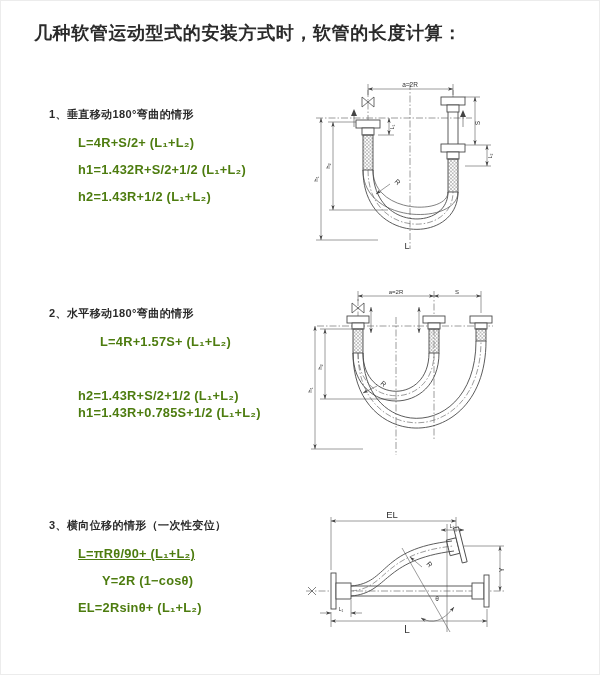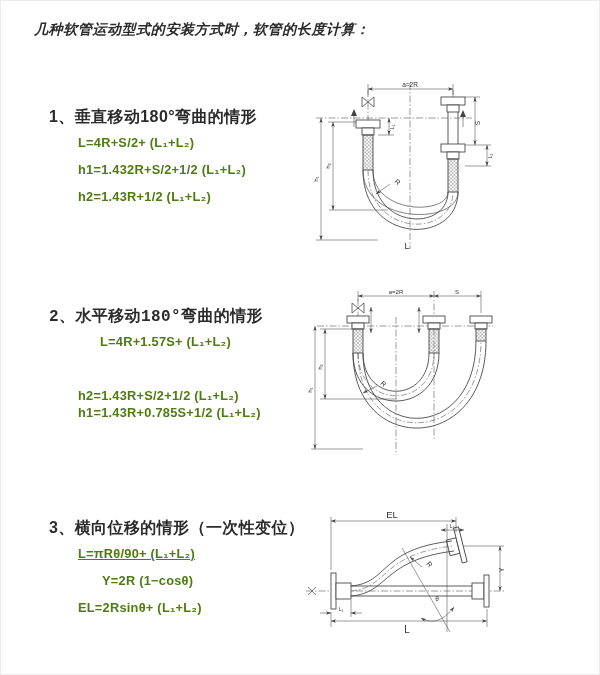--- a/index.html
+++ b/index.html
@@ -1,39 +1,39 @@
 <!DOCTYPE html>
 <html><head>
 <meta charset="utf-8">
 <style>
   html,body{margin:0;padding:0;background:#fff;}
   .page{
     position:relative;width:600px;height:675px;background:#ffffff;
     font-family:"Liberation Sans","DejaVu Sans",sans-serif;color:#2b2b2b;
     border:1px solid #ececec;box-sizing:border-box;overflow:hidden;
   }
-  .title{position:absolute;left:33px;top:20px;font-size:14px;font-weight:700;letter-spacing:0.6px;font-style:italic;}
-  .sec-heading{position:absolute;font-size:16px;font-weight:700;letter-spacing:0.4px;}
+  .title{position:absolute;left:33px;top:20px;font-size:18px;font-weight:700;letter-spacing:0.6px;}
+  .sec-heading{position:absolute;font-size:11px;font-weight:700;letter-spacing:0.4px;}
   .formula{position:absolute;font-size:12.8px;font-weight:700;letter-spacing:0.25px;color:#4d7c0f;}
   svg{position:absolute;overflow:visible;}
   svg text{font-family:"Liberation Sans","DejaVu Sans",sans-serif;fill:#333;}
 </style>
 </head>
 <body>
 
 <div class="page">
 
   <div class="title">几种软管运动型式的安装方式时，软管的长度计算：</div>
 
   <div class="sec-heading" style="left:48px;top:106px;">1、垂直移动180°弯曲的情形</div>
   <div class="formula" style="left:77px;top:134px;">L=4R+S/2+ (L₁+L₂)</div>
   <div class="formula" style="left:77px;top:161px;">h1=1.432R+S/2+1/2 (L₁+L₂)</div>
   <div class="formula" style="left:77px;top:188px;">h2=1.43R+1/2 (L₁+L₂)</div>
 
-  <div class="sec-heading" style="left:48px;top:305px;font-family:Liberation Mono, monospace;">2、水平移动180°弯曲的情形</div>
+  <div class="sec-heading" style="left:48px;top:305px;">2、水平移动180°弯曲的情形</div>
   <div class="formula" style="left:75px;top:333px;padding-left:24px;">L=4R+1.57S+ (L₁+L₂)</div>
   <div class="formula" style="left:77px;top:360px;margin-top:44px;">h1=1.43R+0.785S+1/2 (L₁+L₂)</div>
   <div class="formula" style="left:77px;top:387px;">h2=1.43R+S/2+1/2 (L₁+L₂)</div>
 
   <div class="sec-heading" style="left:48px;top:517px;">3、横向位移的情形（一次性变位）</div>
   <div class="formula" style="left:77px;top:545px;text-decoration:underline;">L=πRθ/90+ (L₁+L₂)</div>
   <div class="formula" style="left:77px;top:572px;margin-left:24px;">Y=2R (1−cosθ)</div>
   <div class="formula" style="left:77px;top:599px;">EL=2Rsinθ+ (L₁+L₂)</div>
 
   <svg style="left:303px;top:76px;" width="190" height="176" viewBox="0 0 190 176">

